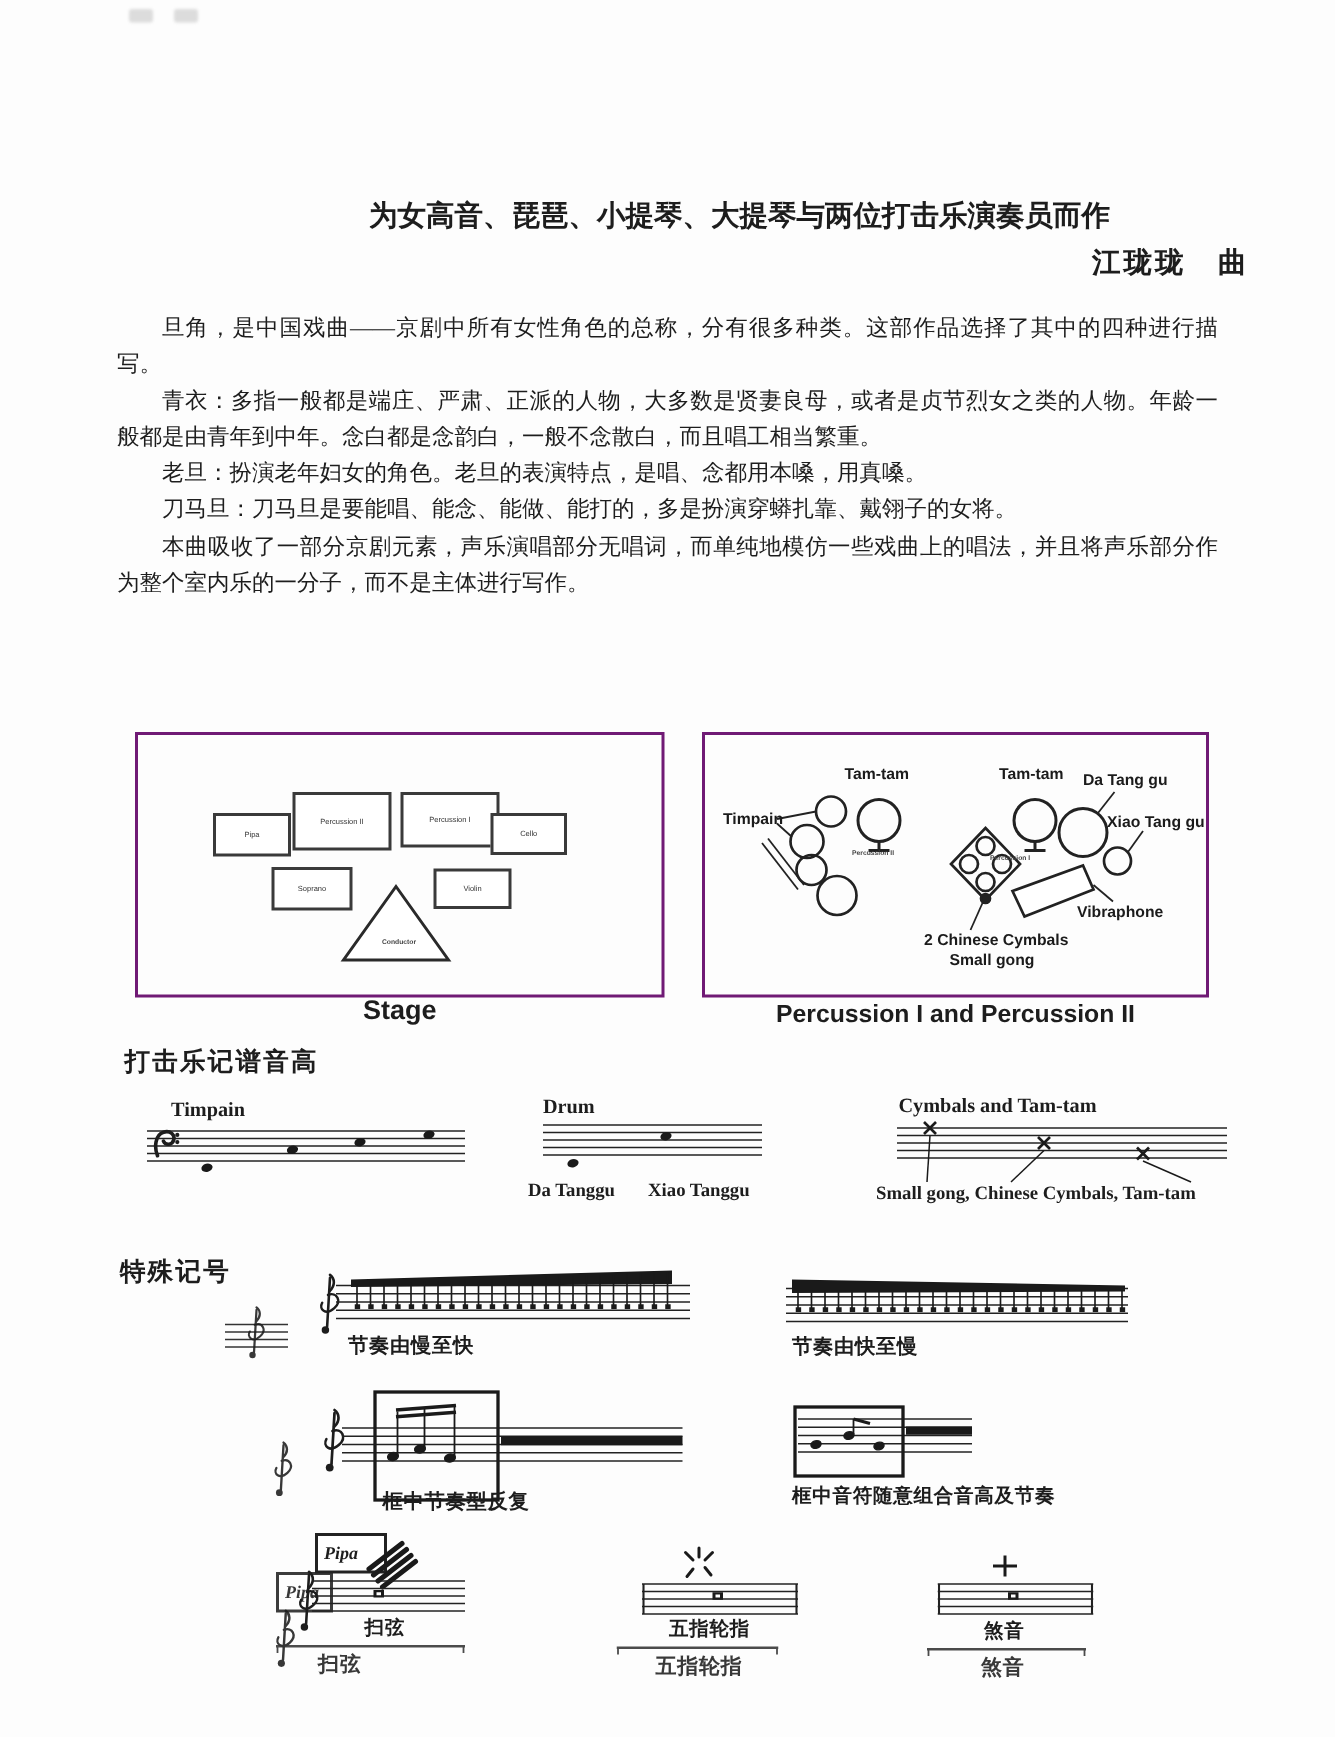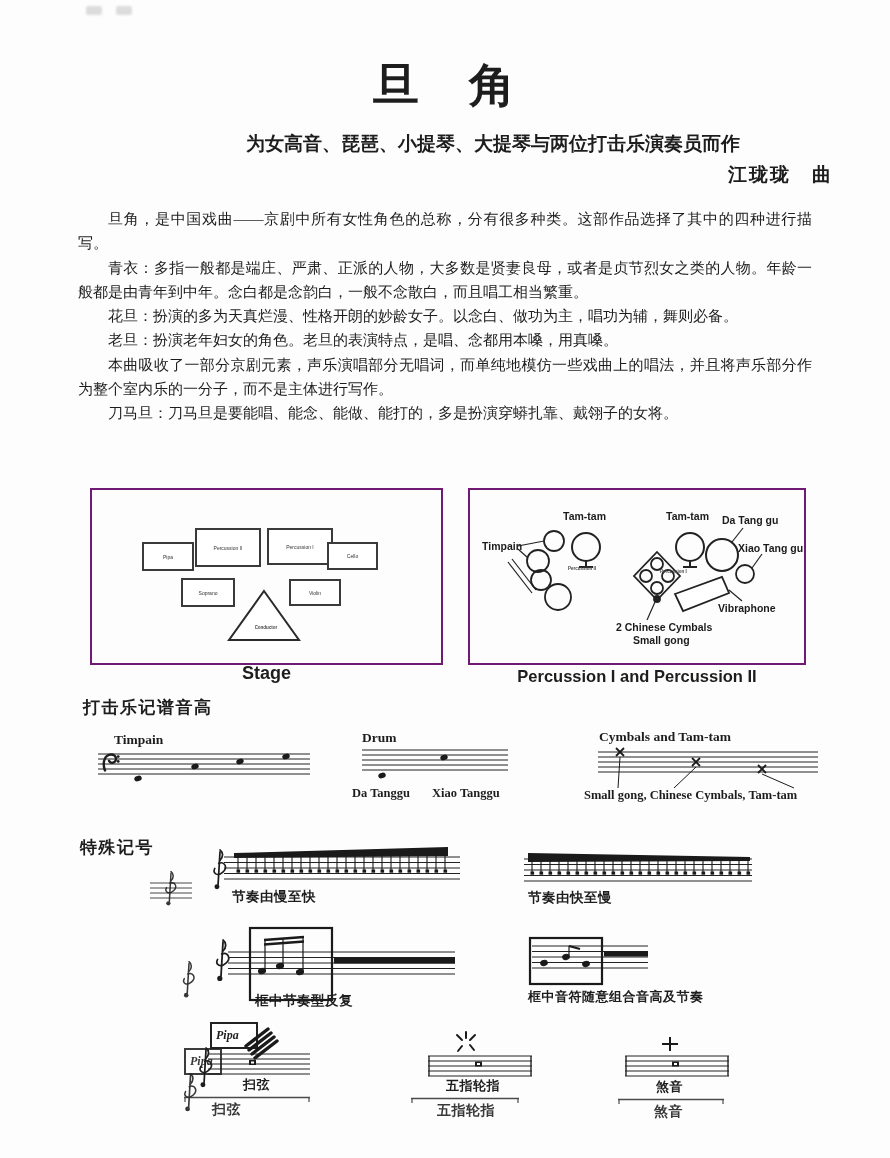--- a/index.html
+++ b/index.html
@@ -75,31 +75,29 @@
       </g>
     </symbol>
   </defs>
 </svg>
 
 <div class="page">
 
   <div class="smudge" style="left:86px;top:6px;width:16px;height:9px;"></div>
   <div class="smudge" style="left:116px;top:6px;width:16px;height:9px;"></div>
 
-  <div class="abs title">旦　角</div>
   <div class="abs subtitle">为女高音、琵琶、小提琴、大提琴与两位打击乐演奏员而作</div>
   <div class="abs composer">江珑珑　曲</div>
 
   <div class="abs intro">
     <p>旦角，是中国戏曲——京剧中所有女性角色的总称，分有很多种类。这部作品选择了其中的四种进行描写。</p>
     <p>青衣：多指一般都是端庄、严肃、正派的人物，大多数是贤妻良母，或者是贞节烈女之类的人物。年龄一般都是由青年到中年。念白都是念韵白，一般不念散白，而且唱工相当繁重。</p>
-    <p>花旦：扮演的多为天真烂漫、性格开朗的妙龄女子。以念白、做功为主，唱功为辅，舞则必备。</p>
     <p>老旦：扮演老年妇女的角色。老旦的表演特点，是唱、念都用本嗓，用真嗓。</p>
+    <p>刀马旦：刀马旦是要能唱、能念、能做、能打的，多是扮演穿蟒扎靠、戴翎子的女将。</p>
     <p>本曲吸收了一部分京剧元素，声乐演唱部分无唱词，而单纯地模仿一些戏曲上的唱法，并且将声乐部分作为整个室内乐的一分子，而不是主体进行写作。</p>
-    <p>刀马旦：刀马旦是要能唱、能念、能做、能打的，多是扮演穿蟒扎靠、戴翎子的女将。</p>
   </div>
 
   <div class="abs frame" style="left:90px;top:488px;width:349px;height:173px;">
     <div class="tinybox" style="left:50px;top:52px;width:48px;height:25px;">
         <span>Pipa</span>
       </div>
     <div class="tinybox" style="left:103px;top:38px;width:62px;height:35px;">
         <span>Percussion II</span>
       </div>
     <div class="tinybox" style="left:175px;top:38px;width:62px;height:33px;">

